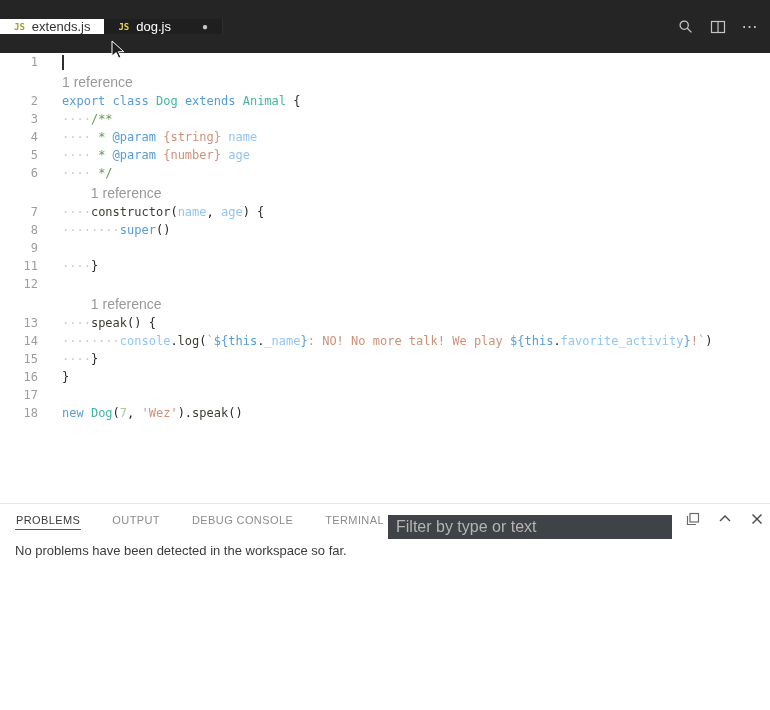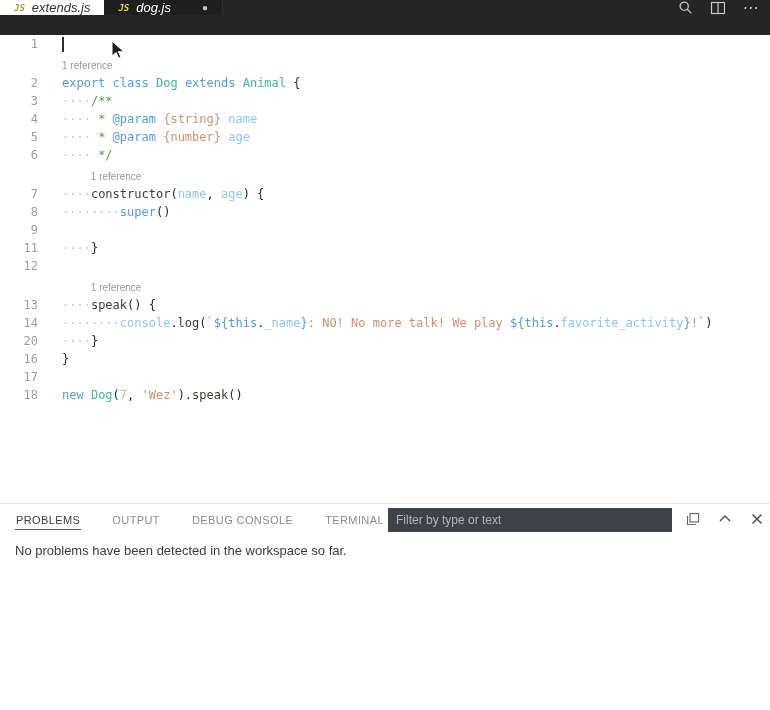--- a/index.html
+++ b/index.html
@@ -1,50 +1,50 @@
 <!DOCTYPE html>
 <html><head>
 <meta charset="utf-8">
 <style>
   * { box-sizing: border-box; }
   html,body { margin:0; padding:0; }
   body { width:770px; height:710px; font-family:"Liberation Sans", sans-serif; }
   .app { position:relative; width:770px; height:710px; background:#ffffff; overflow:hidden; }
 
   
-  .tabbar { height:35px; background:#252526; display:flex; align-items:flex-start;font-style:italic; }
+  .tabbar { height:53px; background:#252526; display:flex; align-items:center; }
   .tab { display:flex; align-items:center; padding:0 14px; gap:7px; font-size:13px; cursor:pointer; }
   .tab.light { background:#ffffff; color:#333333; }
   .tab.dark  { background:#1f1f20; color:#ffffff; border-right:1px solid #2e2e2f; }
   .js-badge { font-size:9px; font-weight:bold; font-family:"DejaVu Sans Mono", monospace; }
   .tab.light .js-badge { color:#a79a2e; }
   .tab.dark  .js-badge { color:#e3d44b; }
   .dirty-dot { color:#c8c8c8; font-size:10px; margin-left:24px; }
   .tab-actions { margin-left:auto; display:flex; align-items:center; gap:16px; padding-right:12px; }
   .action-icon { width:16px; height:16px; display:flex; align-items:center; justify-content:center; cursor:pointer; }
   .more-dots { color:#c5c5c5; font-size:16px; letter-spacing:1px; line-height:16px; }
 
   
   .editor { position:relative; background:#ffffff; }
   .code-row { display:flex; height:18px; line-height:18px; font-family:"DejaVu Sans Mono", monospace; font-size:12px; white-space:pre; }
   .gutter { flex:0 0 62px; width:62px; text-align:right; padding-right:24px; color:#9d9d9d; }
   .code { white-space:pre; color:#24292e; }
   .caret { display:inline-block; width:1.5px; height:15px; background:#2f2f2f; vertical-align:middle; }
   .lens-row { height:21px; line-height:22px; }
-  .lens { font-size:10px; color:#999999; cursor:pointer; display:inline-block; }
+  .lens { font-size:14px; color:#999999; cursor:pointer; display:inline-block; }
 
   
   .mouse-cursor { position:absolute; left:111px; top:40px; z-index:20; pointer-events:none; }
 
   
   .panel { position:absolute; left:0; right:0; top:503px; bottom:0; background:#ffffff; border-top:1px solid #e7e7e7; }
   .panel-header { height:30px; display:flex; align-items:center; padding:0 15px; position:relative; }
   .panel-tab { font-size:11px; letter-spacing:0.4px; color:#8c8c8c; margin-right:30px; padding:5px 1px 3px; cursor:pointer; white-space:nowrap; }
   .panel-tab.active { color:#3b3b3b; border-bottom:1px solid #565656; }
-  .filter-input { position:absolute; left:388px; top:4px; width:284px; height:24px; background:#3f4347; border:none; outline:none; color:#7dd3fc; font-size:12px; padding:0 8px; font-family:"Liberation Sans", sans-serif; }
+  .filter-input { position:absolute; left:388px; top:11px; width:284px; height:24px; background:#3f4347; border:none; outline:none; color:#7dd3fc; font-size:16px; padding:0 8px; font-family:"Liberation Sans", sans-serif; }
   .filter-input::placeholder { color:#b4b4b4; }
   .panel-icons { position:absolute; right:6px; top:3px; height:24px; display:flex; align-items:center; gap:17px; }
   .panel-icon { width:15px; height:15px; display:flex; align-items:center; justify-content:center; cursor:pointer; }
   .panel-message { padding:9px 15px; font-size:13px; color:#3c3c3c; }
 </style>
 </head>
 <body>
 
 <div class="app">
 
@@ -88,21 +88,21 @@
         <div class="code-row"><span class="gutter">6</span><span class="code"><span style="color: rgb(201, 201, 201);">····</span><span style="color: rgb(106, 153, 85);"> */</span></span></div>
         <div class="lens-row"><span class="lens" style="padding-left: 90.8px;">1 reference</span></div>
         <div class="code-row"><span class="gutter">7</span><span class="code"><span style="color: rgb(201, 201, 201);">····</span><span style="color: rgb(60, 60, 50);">constructor</span><span style="color: rgb(36, 41, 46);">(</span><span style="color: rgb(146, 197, 240);">name</span><span style="color: rgb(36, 41, 46);">, </span><span style="color: rgb(146, 197, 240);">age</span><span style="color: rgb(36, 41, 46);">) {</span></span></div>
         <div class="code-row"><span class="gutter">8</span><span class="code"><span style="color: rgb(201, 201, 201);">········</span><span style="color: rgb(86, 156, 214);">super</span><span style="color: rgb(36, 41, 46);">()</span></span></div>
         <div class="code-row"><span class="gutter">9</span></div>
         <div class="code-row"><span class="gutter">11</span><span class="code"><span style="color: rgb(201, 201, 201);">····</span><span style="color: rgb(36, 41, 46);">}</span></span></div>
         <div class="code-row"><span class="gutter">12</span><span class="code"></span></div>
         <div class="lens-row"><span class="lens" style="padding-left: 90.8px;">1 reference</span></div>
         <div class="code-row"><span class="gutter">13</span><span class="code"><span style="color: rgb(201, 201, 201);">····</span><span style="color: rgb(60, 60, 50);">speak</span><span style="color: rgb(36, 41, 46);">() {</span></span></div>
         <div class="code-row"><span class="gutter">14</span><span class="code"><span style="color: rgb(201, 201, 201);">········</span><span style="color: rgb(146, 197, 240);">console</span><span style="color: rgb(36, 41, 46);">.</span><span style="color: rgb(60, 60, 50);">log</span><span style="color: rgb(36, 41, 46);">(</span><span style="color: rgb(206, 145, 120);">`</span><span style="color: rgb(86, 156, 214);">${</span><span style="color: rgb(86, 156, 214);">this</span><span style="color: rgb(36, 41, 46);">.</span><span style="color: rgb(146, 197, 240);">_name</span><span style="color: rgb(86, 156, 214);">}</span><span style="color: rgb(206, 145, 120);">: NO! No more talk! We play </span><span style="color: rgb(86, 156, 214);">${</span><span style="color: rgb(86, 156, 214);">this</span><span style="color: rgb(36, 41, 46);">.</span><span style="color: rgb(146, 197, 240);">favorite_activity</span><span style="color: rgb(86, 156, 214);">}</span><span style="color: rgb(206, 145, 120);">!`</span><span style="color: rgb(36, 41, 46);">)</span></span></div>
-        <div class="code-row"><span class="gutter">20</span><span class="code"><span style="color: rgb(201, 201, 201);">····</span><span style="color: rgb(36, 41, 46);">}</span></span></div>
+        <div class="code-row"><span class="gutter">15</span><span class="code"><span style="color: rgb(201, 201, 201);">····</span><span style="color: rgb(36, 41, 46);">}</span></span></div>
         <div class="code-row"><span class="gutter">16</span><span class="code"><span style="color: rgb(36, 41, 46);">}</span></span></div>
         <div class="code-row"><span class="gutter">17</span><span class="code"></span></div>
         <div class="code-row"><span class="gutter">18</span><span class="code"><span style="color: rgb(86, 156, 214);">new </span><span style="color: rgb(68, 181, 163);">Dog</span><span style="color: rgb(36, 41, 46);">(</span><span style="color: rgb(168, 199, 155);">7</span><span style="color: rgb(36, 41, 46);">, </span><span style="color: rgb(206, 145, 120);">'Wez'</span><span style="color: rgb(36, 41, 46);">).</span><span style="color: rgb(60, 60, 50);">speak</span><span style="color: rgb(36, 41, 46);">()</span></span></div>
       </div>
   </div>
 
   <div class="mouse-cursor">
     <svg width="15" height="20" viewBox="0 0 15 20">
       <polygon points="1,1 1,16 5.2,12.6 7.7,18.2 9.9,17.2 7.4,11.7 12.8,11.7" fill="#1e1e1e" stroke="#ffffff" stroke-width="1"></polygon>
     </svg>

